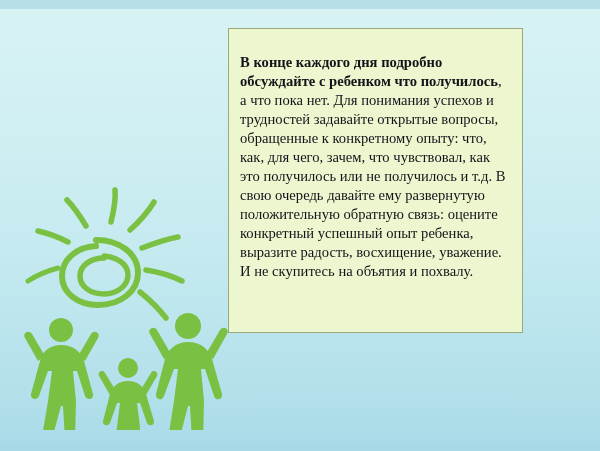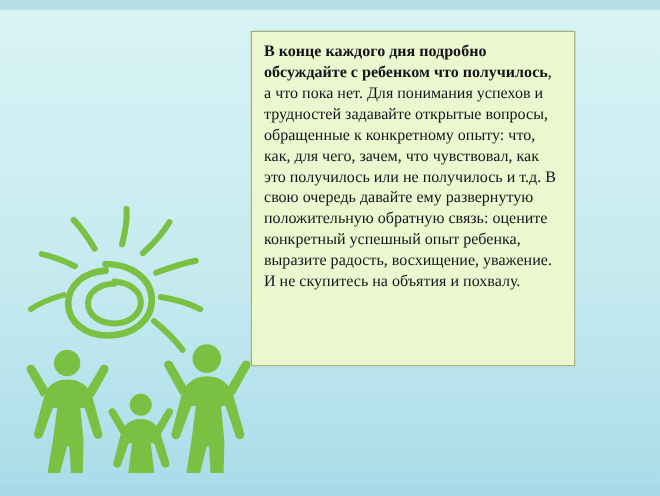--- a/index.html
+++ b/index.html
@@ -45,21 +45,21 @@
   }
   #textbox {
     position: absolute;
     left: 228px;
     top: 28px;
     width: 295px;
     min-height: 305px;
     background: #ecf7cf;
     border: 1px solid #9aa87a;
     box-sizing: border-box;
-    padding: 9px 11px 10px 11px;
+    padding: 24px 11px 10px 11px;
   }
   #bodytext {
     font-family: "Liberation Serif", serif;
     font-size: 14.6px;
     line-height: 1.30;
     color: #14131a;
     text-align: left;
     margin: 0;
   }
   #bodytext .lead {

